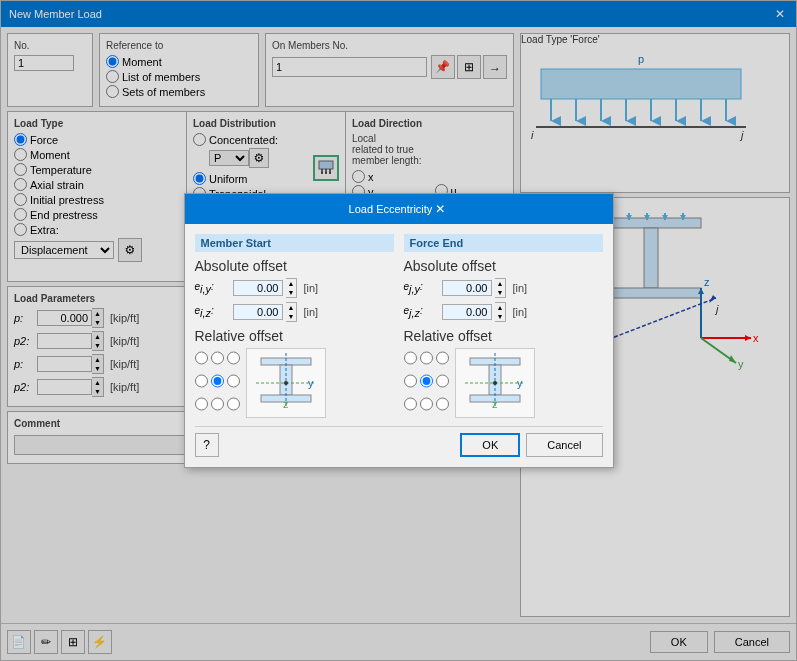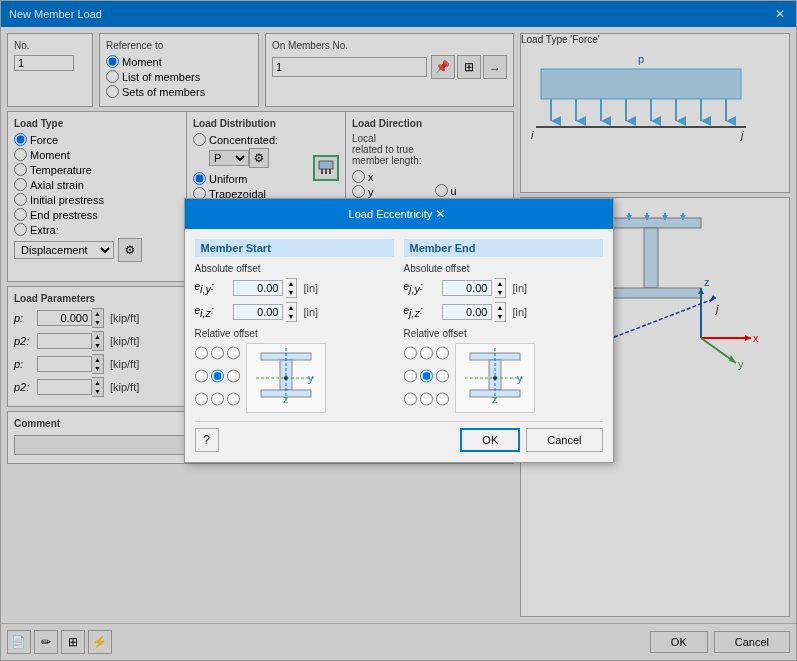--- a/index.html
+++ b/index.html
@@ -331,21 +331,21 @@
     
     .modal-spinner input {
       width: 50px;
       border: 1px solid #aaa;
       padding: 1px 3px;
       text-align: right;
       background: #e8f4ff;
     }
     
     .modal-section-label {
-      font-size: 10px;
+      font-size: 14px;
       margin: 6px 0 4px 0;
       color: #333;
     }
     
     .radio-grid {
       display: grid;
       grid-template-columns: 1fr 1fr 1fr;
       gap: 3px;
       margin-bottom: 4px;
     }
@@ -829,21 +829,21 @@
                   <circle cx="35" cy="30" r="2" fill="#333"></circle>
 
                   <text x="57" y="34" font-size="8" fill="#1a6eaf">y</text>
                   <text x="32" y="55" font-size="8" fill="#4a4">z</text>
                 </svg>
               </div>
             </div>
           </div>
 
           <div class="modal-col">
-            <div class="modal-col-header">Member End</div>
+            <div class="modal-col-header">Force End</div>
             <div class="modal-section-label">Absolute offset</div>
             <div class="modal-field-row">
               <span class="modal-field-label">e<sub>j,y</sub>:</span>
               <div class="modal-spinner">
                 <input type="text" value="0.00" style="">
               </div>
               <div class="spinner-btn" style="border:1px solid #aaa; border-left:none;">
                 <span>▲</span>
                 <span>▼</span>
               </div>

